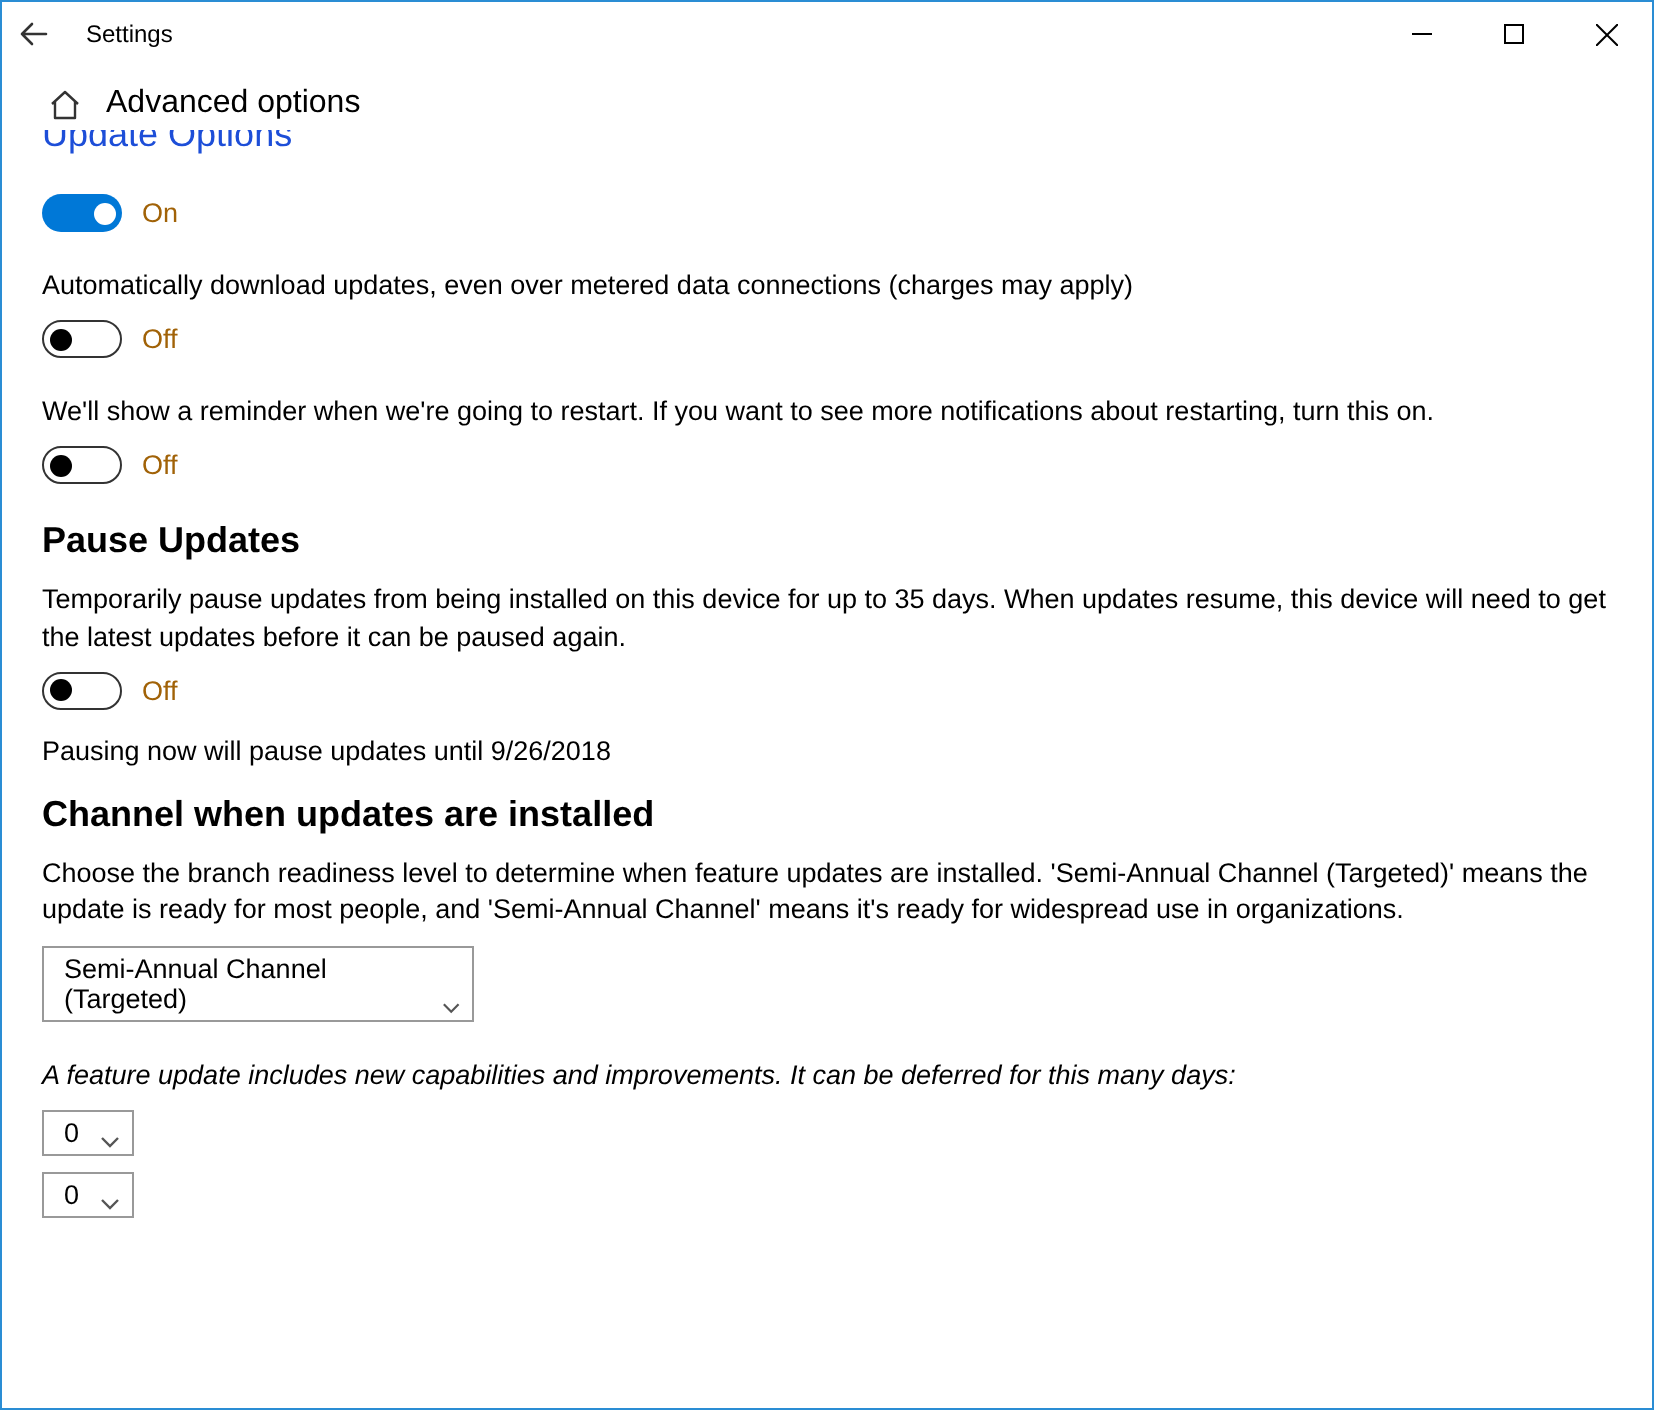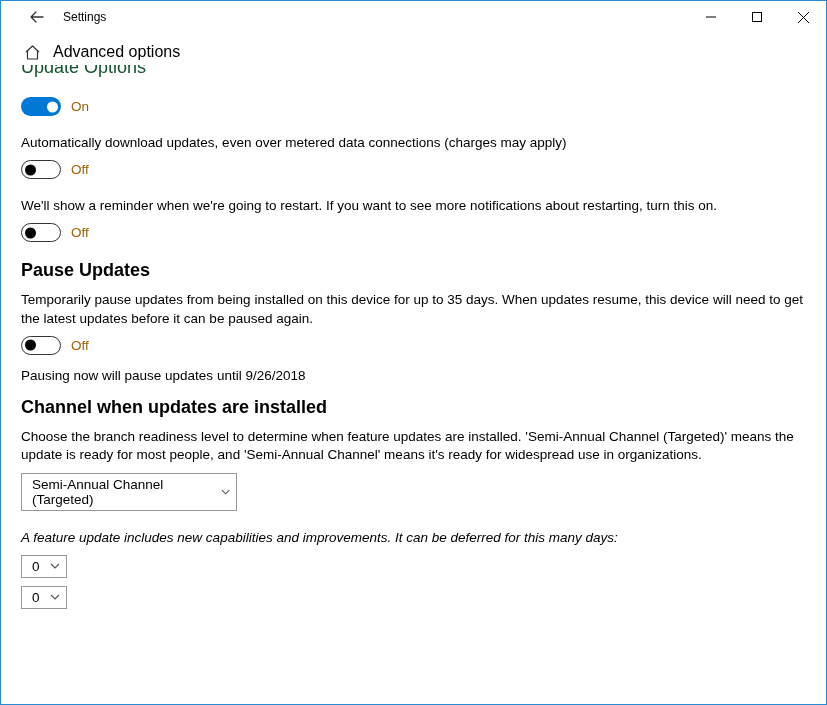--- a/index.html
+++ b/index.html
@@ -13,21 +13,21 @@
       height: 705px;
       border: 1px solid #2a8dd4;
       background: #ffffff;
       overflow: hidden;
       position: relative;
     }
     .titlebar {
       height: 32px;
       display: flex;
       align-items: center;
-      padding-left: 24px;
+      padding-left: 4px;
     }
     .back-btn {
       width: 24px;
       height: 24px;
       display: flex;
       align-items: center;
       justify-content: center;
       cursor: pointer;
     }
     .app-title {
@@ -65,21 +65,21 @@
       cursor: pointer;
     }
     .page-title {
       font-size: 16px;
       font-weight: 400;
       color: #000;
     }
     .cut-heading {
       font-size: 18px;
       font-weight: 400;
-      color: #14532d;
+      color: #1d4ed8;
       margin-top: -4px;
       overflow: hidden;
       height: 16px;
       line-height: 5px;
       margin-bottom: 16px;
     }
     .desc {
       font-size: 13.5px;
       color: #000;
       margin-bottom: 8px;
@@ -129,21 +129,21 @@
       font-size: 18px;
       font-weight: 700;
       color: #000;
       margin-top: 12px;
       margin-bottom: 10px;
     }
     .dropdown {
       border: 1px solid #999;
       background: #fff;
       display: inline-flex;
-      align-items: center;
+      align-items: flex-end;
       justify-content: space-between;
       font-size: 13.5px;
       padding: 3px 6px 3px 10px;
       cursor: pointer;
       color: #000;
     }
     .dropdown.wide {
       width: 216px;
     }
     .dropdown.narrow {

